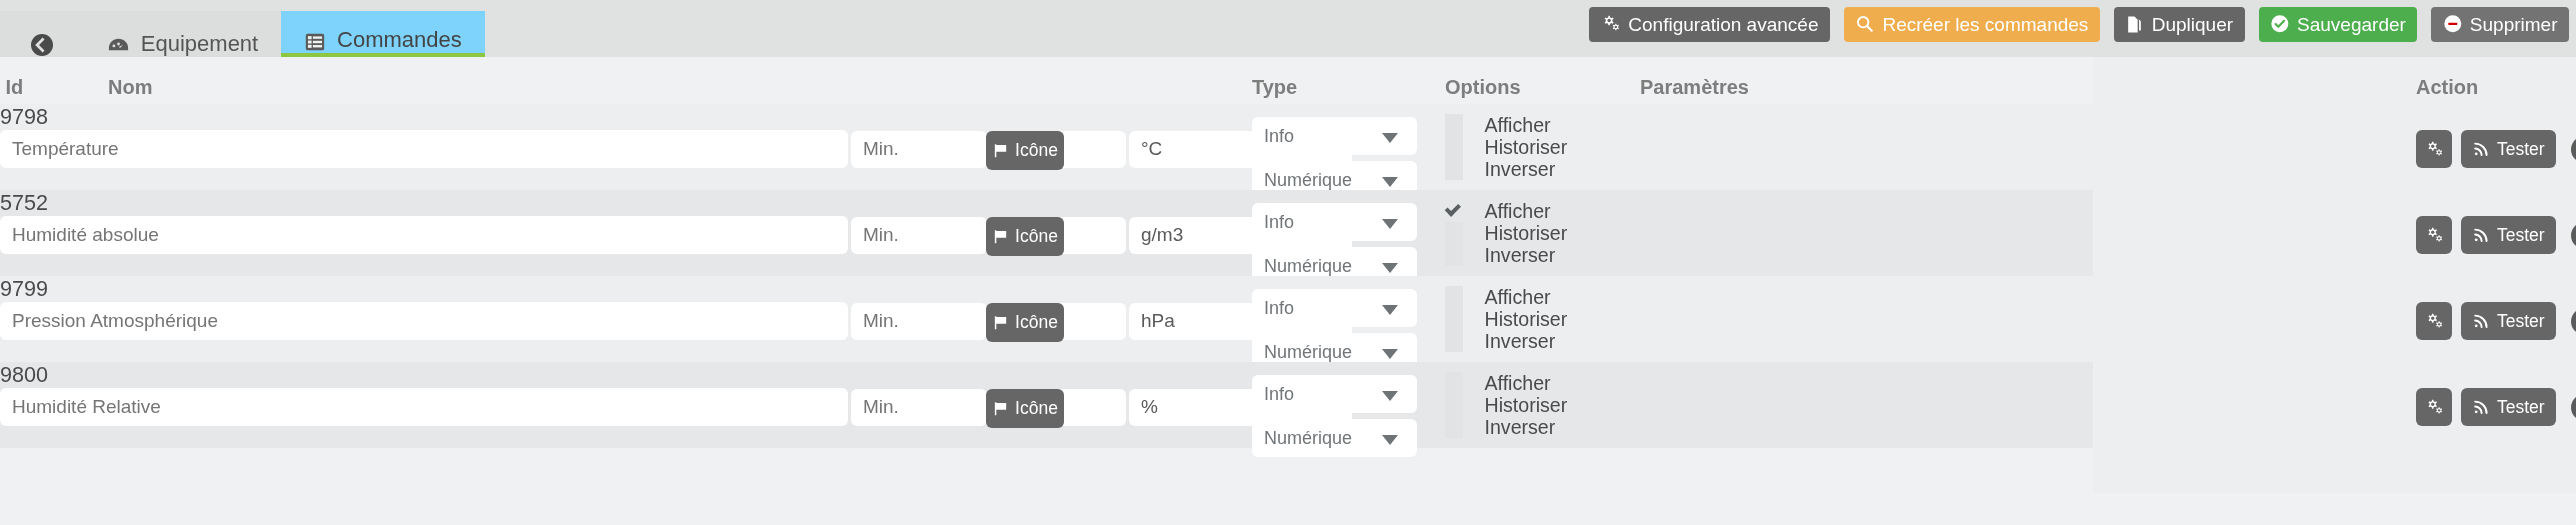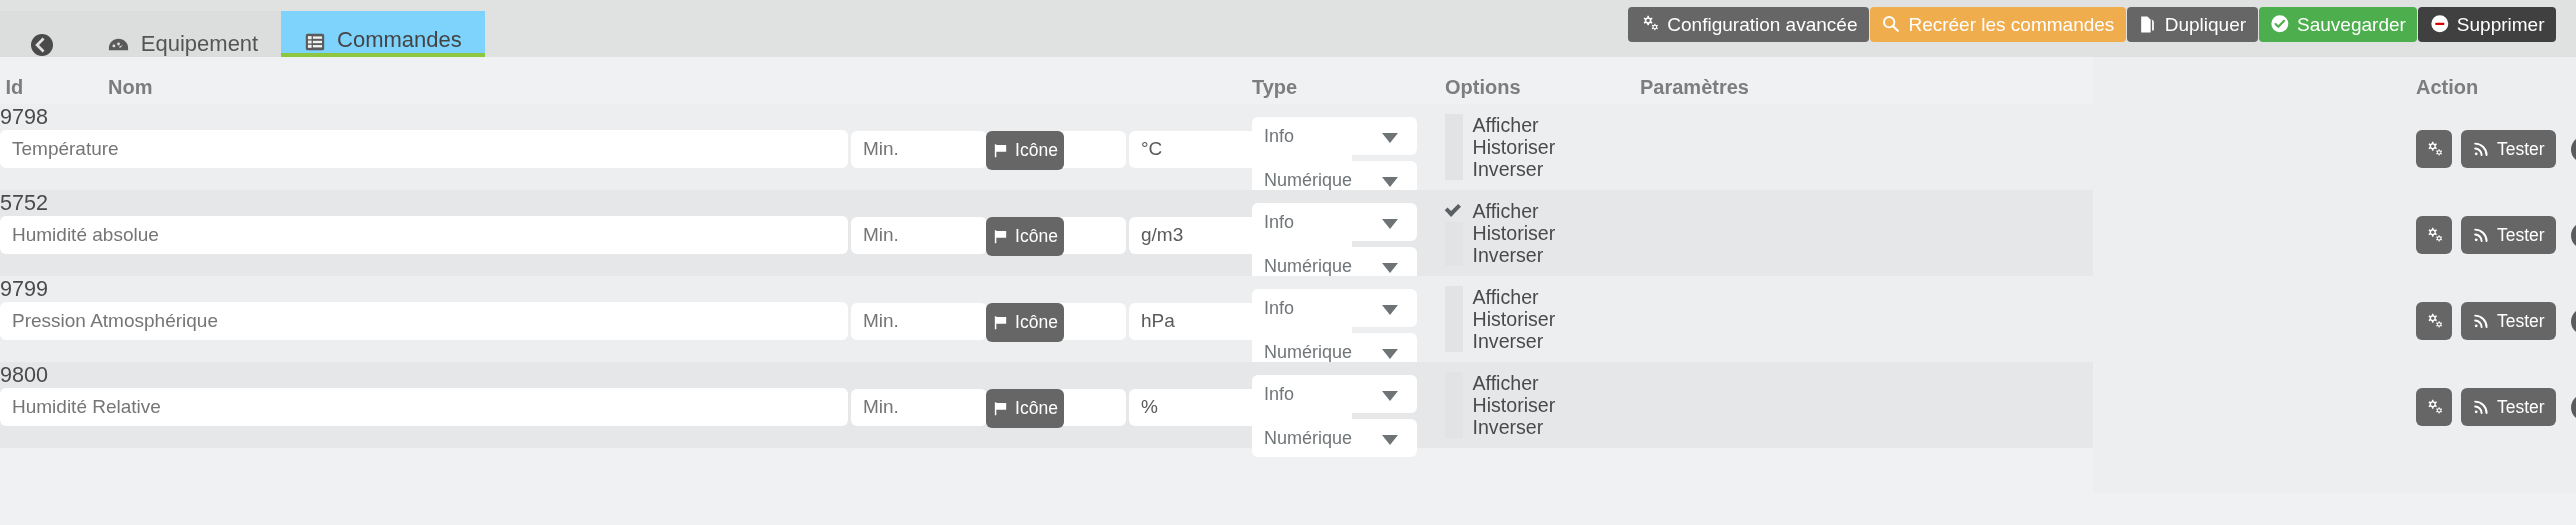--- a/index.html
+++ b/index.html
@@ -34,39 +34,39 @@
   .tab.active{
     background:#7dd3fc;
     color:#444;
     border-bottom:4.7px solid #8dc63f;
   }
   .tab-ico{display:inline-flex;align-items:center;}
   .tab-ico svg{display:block;}
 
   
   .topbtns{
-    position:absolute;top:6.7px;right:20px;
-    display:flex;align-items:stretch;gap:1px;
+    position:absolute;top:6.7px;right:7px;
+    display:flex;align-items:stretch;gap:14px;
     z-index:5;
   }
   .tbtn{
     display:flex;align-items:center;gap:7.4px;
     height:35px;padding:0 11.5px;
     border-radius:4px;
     font-size:19px;color:#fff;
     white-space:nowrap;
     box-sizing:border-box;
     cursor:pointer;
     line-height:1;
   }
   .tbtn svg{display:block;flex:none;}
   .tbtn.gray{background:#666;}
   .tbtn.orange{background:#f0ad4e;}
   .tbtn.green{background:#4cae4c;}
-  .tbtn.red{background:#404040;align-items:center;}
+  .tbtn.red{background:#737373;align-items:center;}
 
   
   .tablewrap{
     position:absolute;left:0;top:57px;width:2093px;height:469px;
     background:#eff1f2;
   }
   .thead{
     position:relative;height:47px;
   }
   .th{
@@ -129,21 +129,21 @@
     border-top:10.8px solid #6e7376;
   }
   .sel-1{left:1252px;top:13px;}
   .sel-2{left:1252px;top:57px;}
 
   .opts{
     position:absolute;left:1445px;top:10px;
     width:196px;
   }
   .optrow{
-    display:flex;align-items:center;gap:10px;
+    display:flex;align-items:center;gap:22px;
     height:22px;
   }
   .cbx{
     width:17.5px;height:22px;flex:none;
     background:#e1e3e4;
     position:relative;
     cursor:pointer;
   }
   .cbx.checked{background:transparent;}
   .cbx.checked::after{

